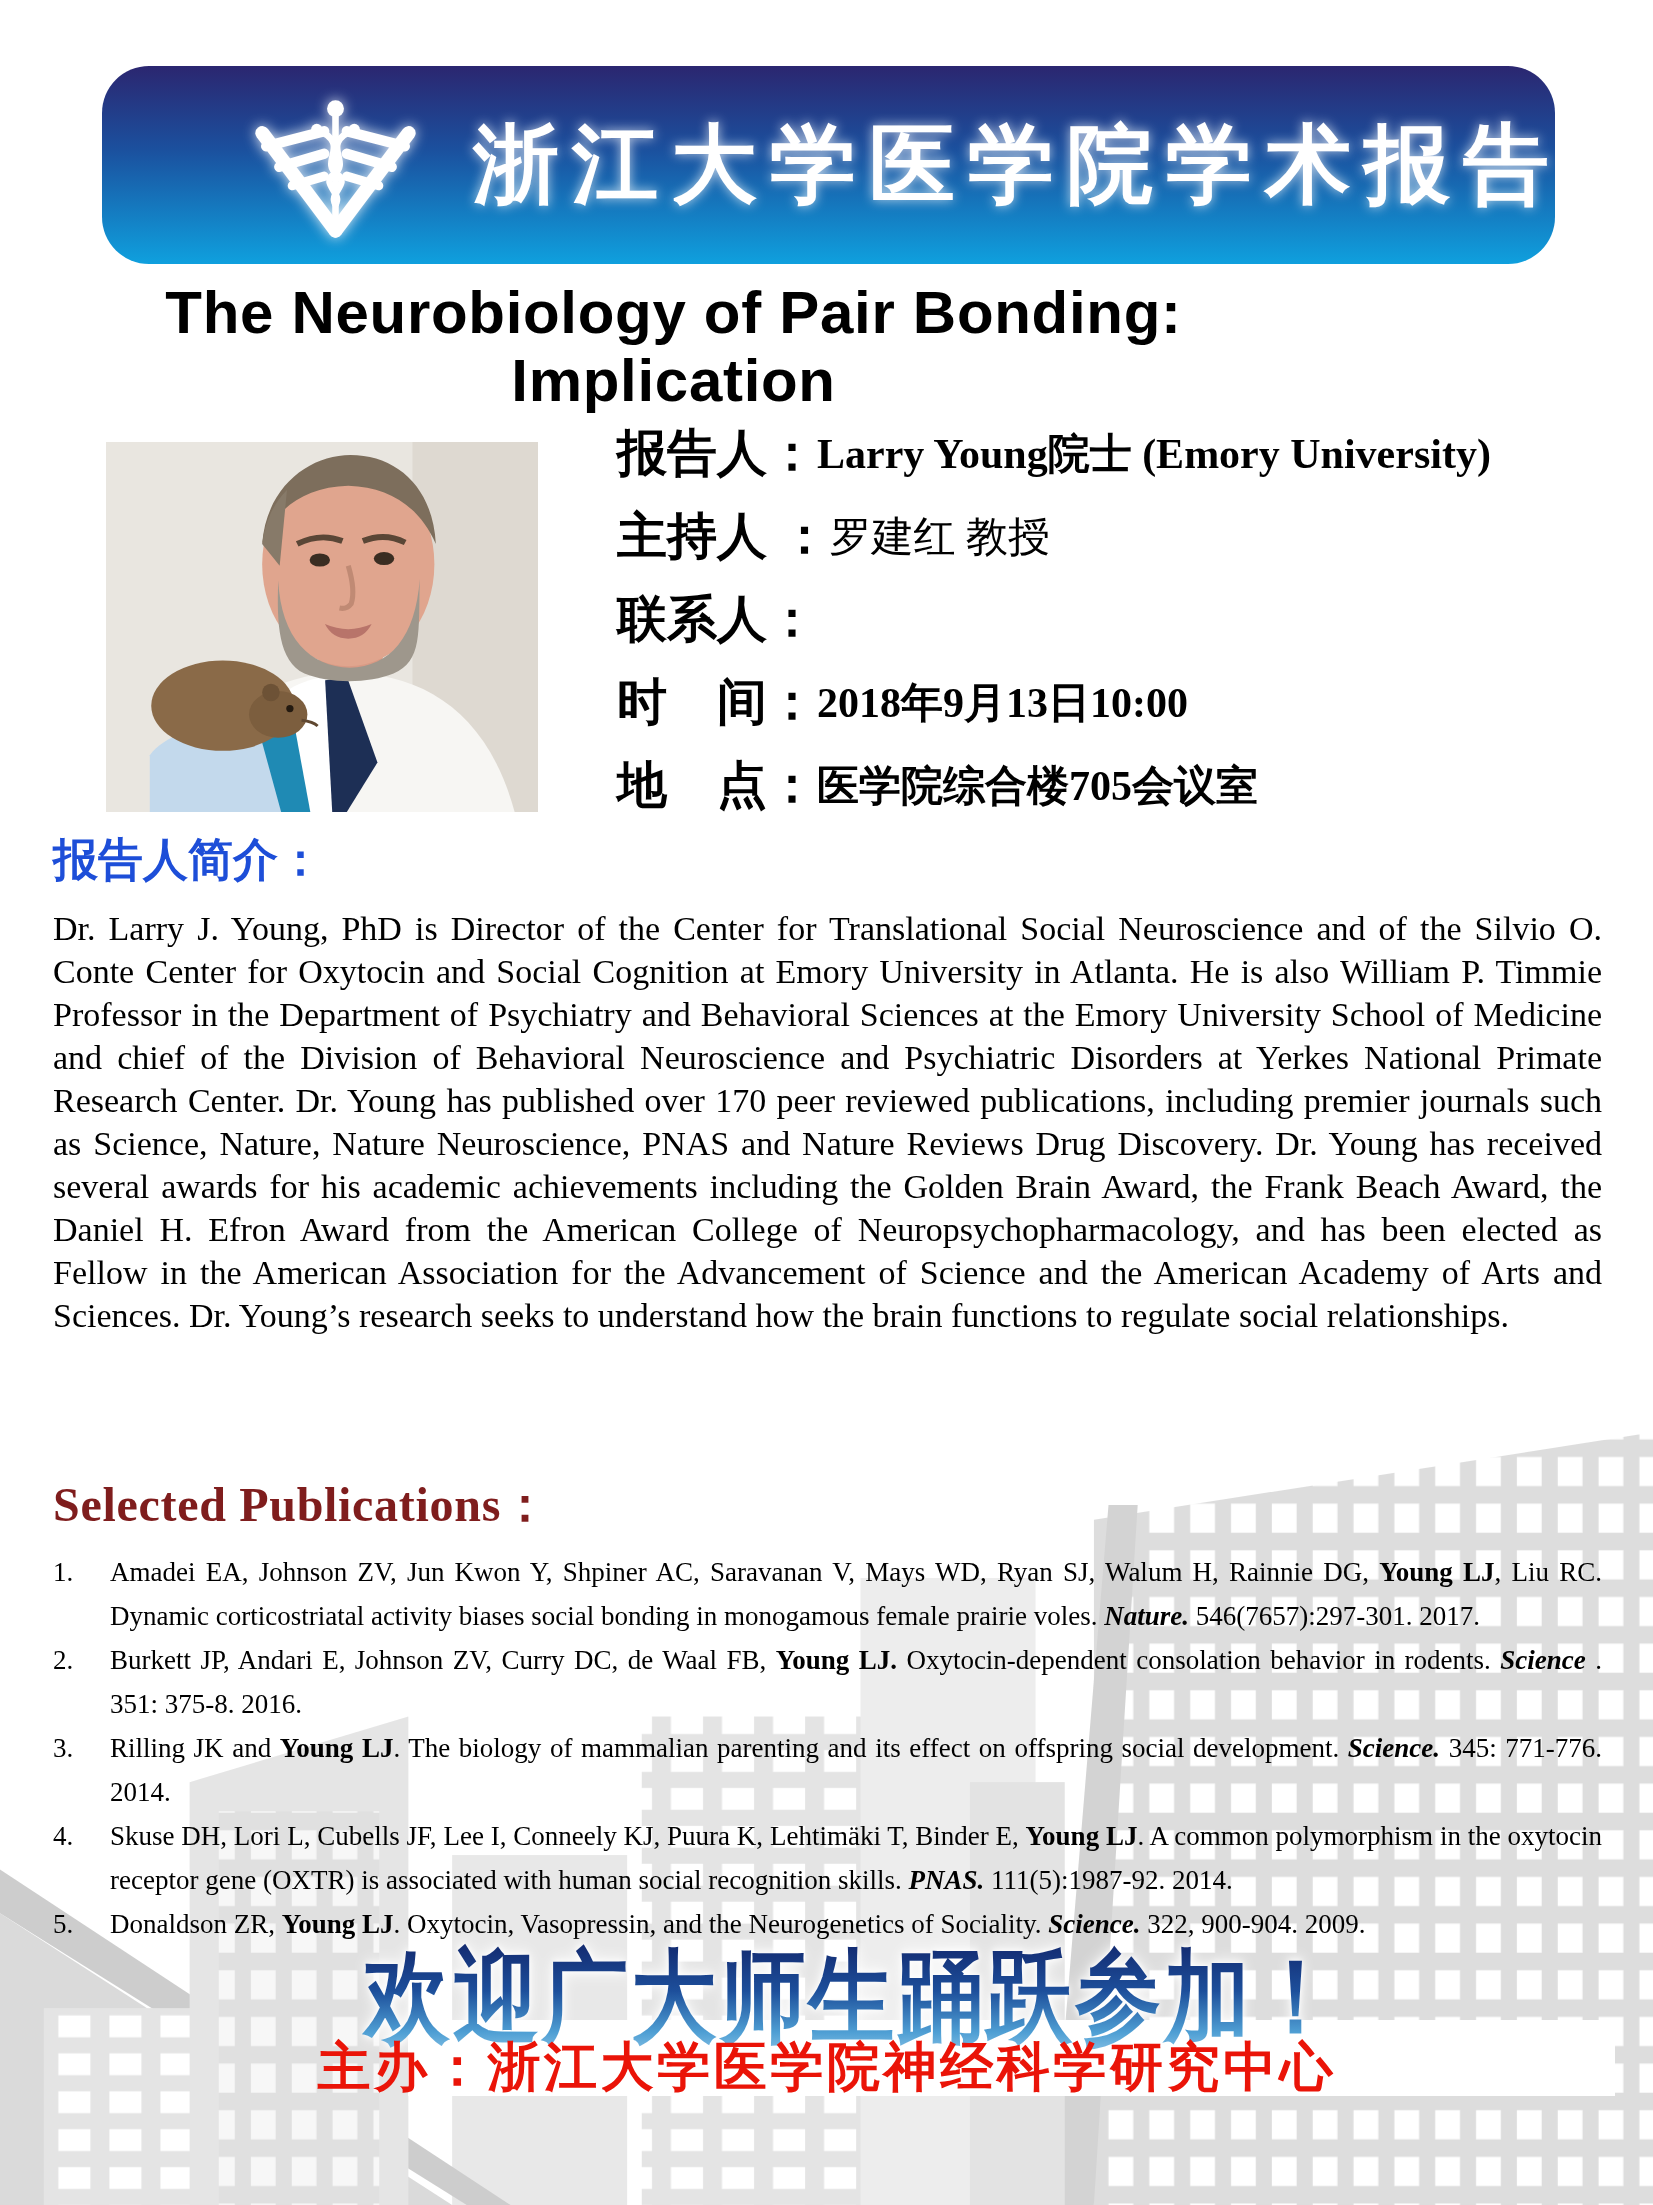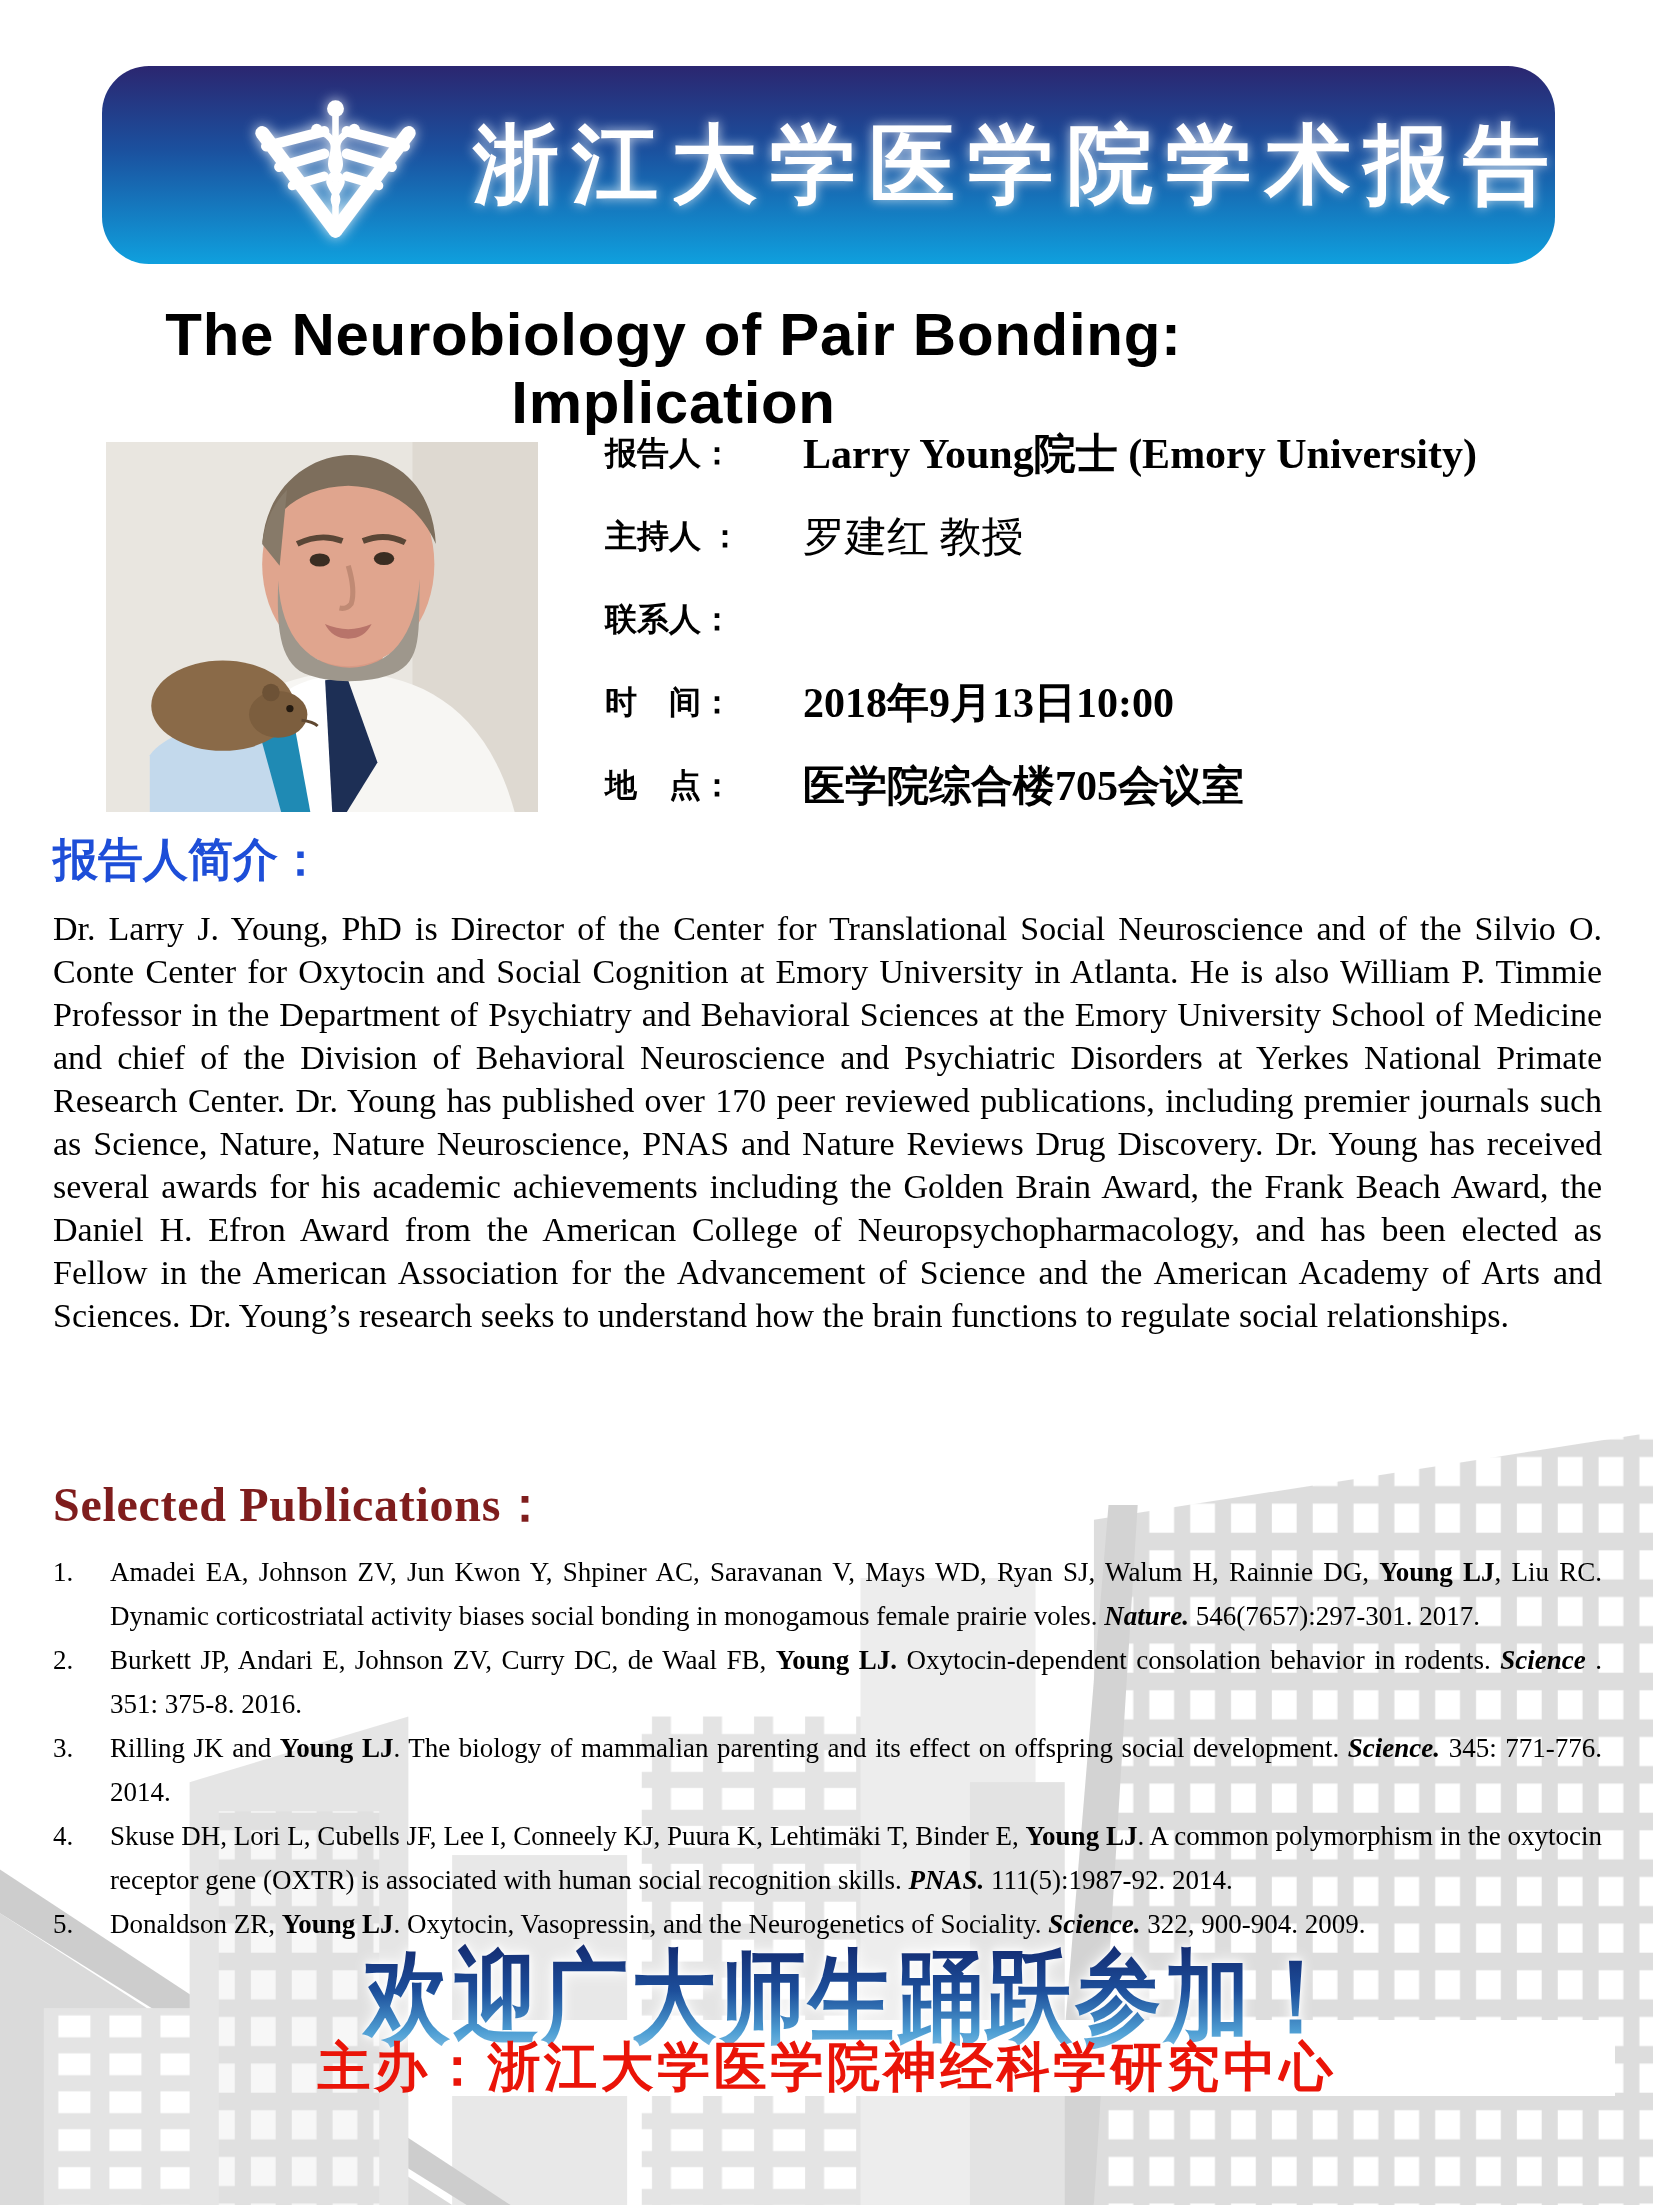--- a/index.html
+++ b/index.html
@@ -32,35 +32,35 @@
     margin-left:28px;white-space:nowrap;
     text-shadow:0 0 11.7px rgba(255,255,255,.75);
   }
   
   .main-title{
     position:absolute;left:0;top:279px;width:1347px;
     text-align:center;z-index:2;
     font-family:"Liberation Sans","DejaVu Sans",sans-serif;
     font-weight:bold;color:#000;font-size:60px;line-height:68px;
     letter-spacing:0.7px;
-    margin-top:22px;
   }
   
   .photo{
     position:absolute;left:106px;top:442px;width:432px;height:370px;
     z-index:2;overflow:hidden;
   }
   
   .details{
     position:absolute;left:605px;top:412px;width:1043px;z-index:2;
   }
   .detail-row{display:flex;align-items:center;height:83px;}
   .detail-label{
-    flex:0 0 198px;font-weight:bold;font-size:32px;color:#000;
+    flex:0 0 198px;font-weight:bold;font-size:50px;color:#000;
     white-space:nowrap;
+    margin-left:12px;
   }
   .detail-value{font-size:42px;color:#000;white-space:nowrap;}
   .detail-value.bold{font-weight:bold;}
   
   .bio-heading{
     position:absolute;left:53px;top:830px;z-index:2;
     font-weight:bold;font-size:45px;color:#1d4ed8;
   }
   .bio-text{
     position:absolute;left:53px;top:907px;width:1549px;z-index:2;

